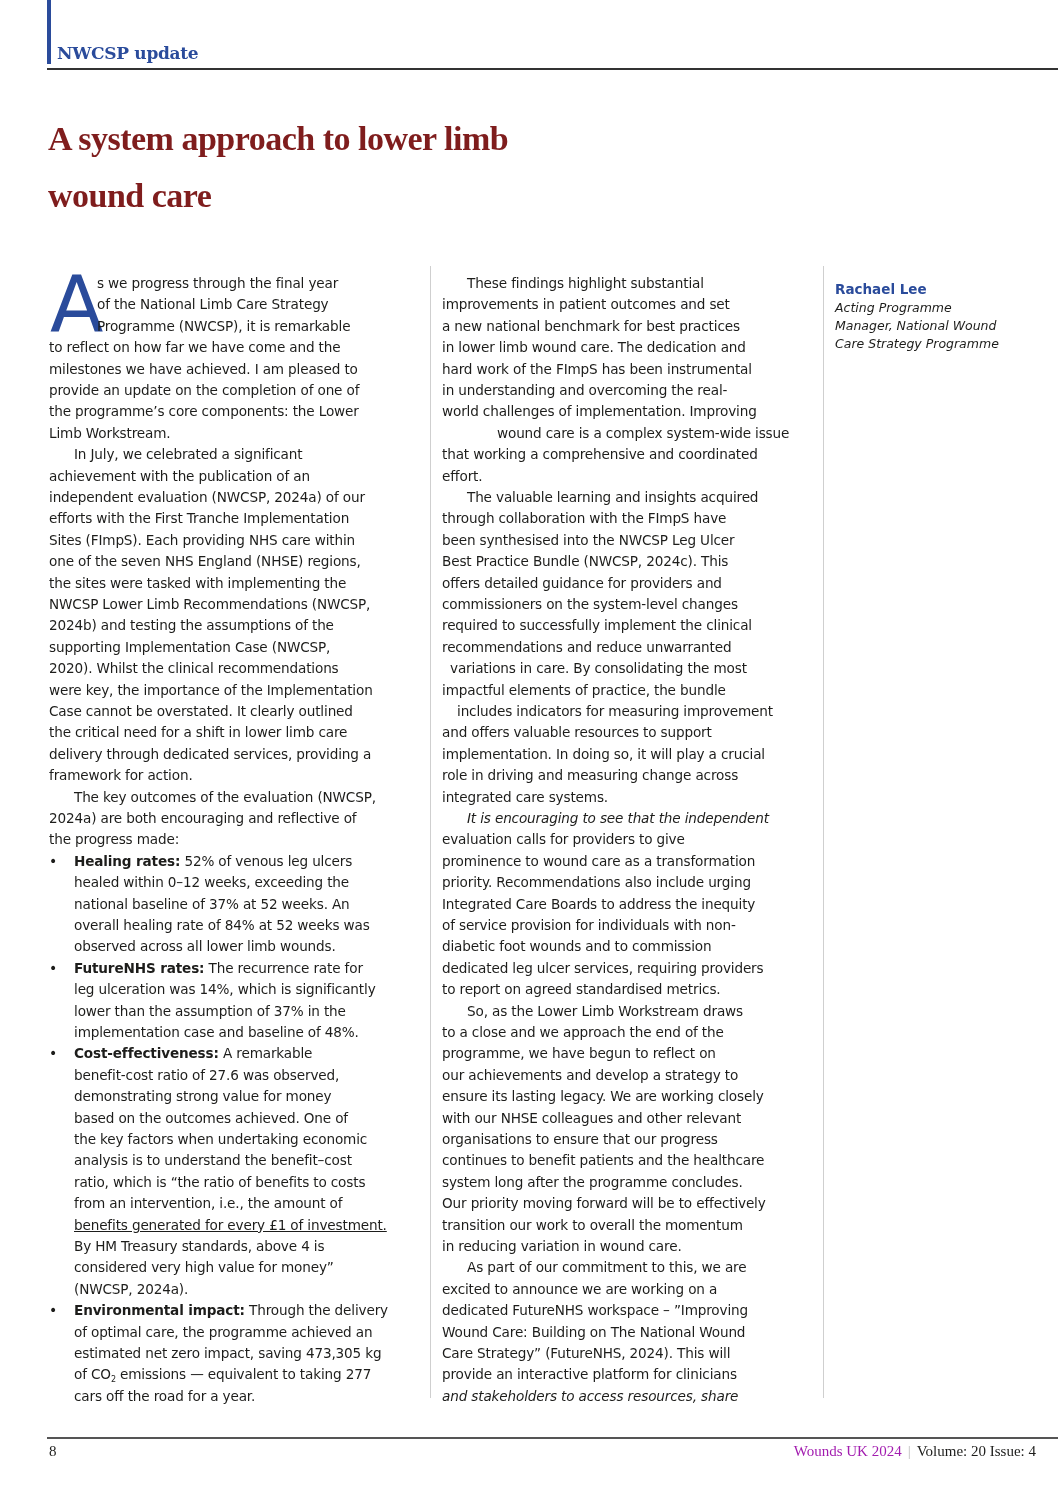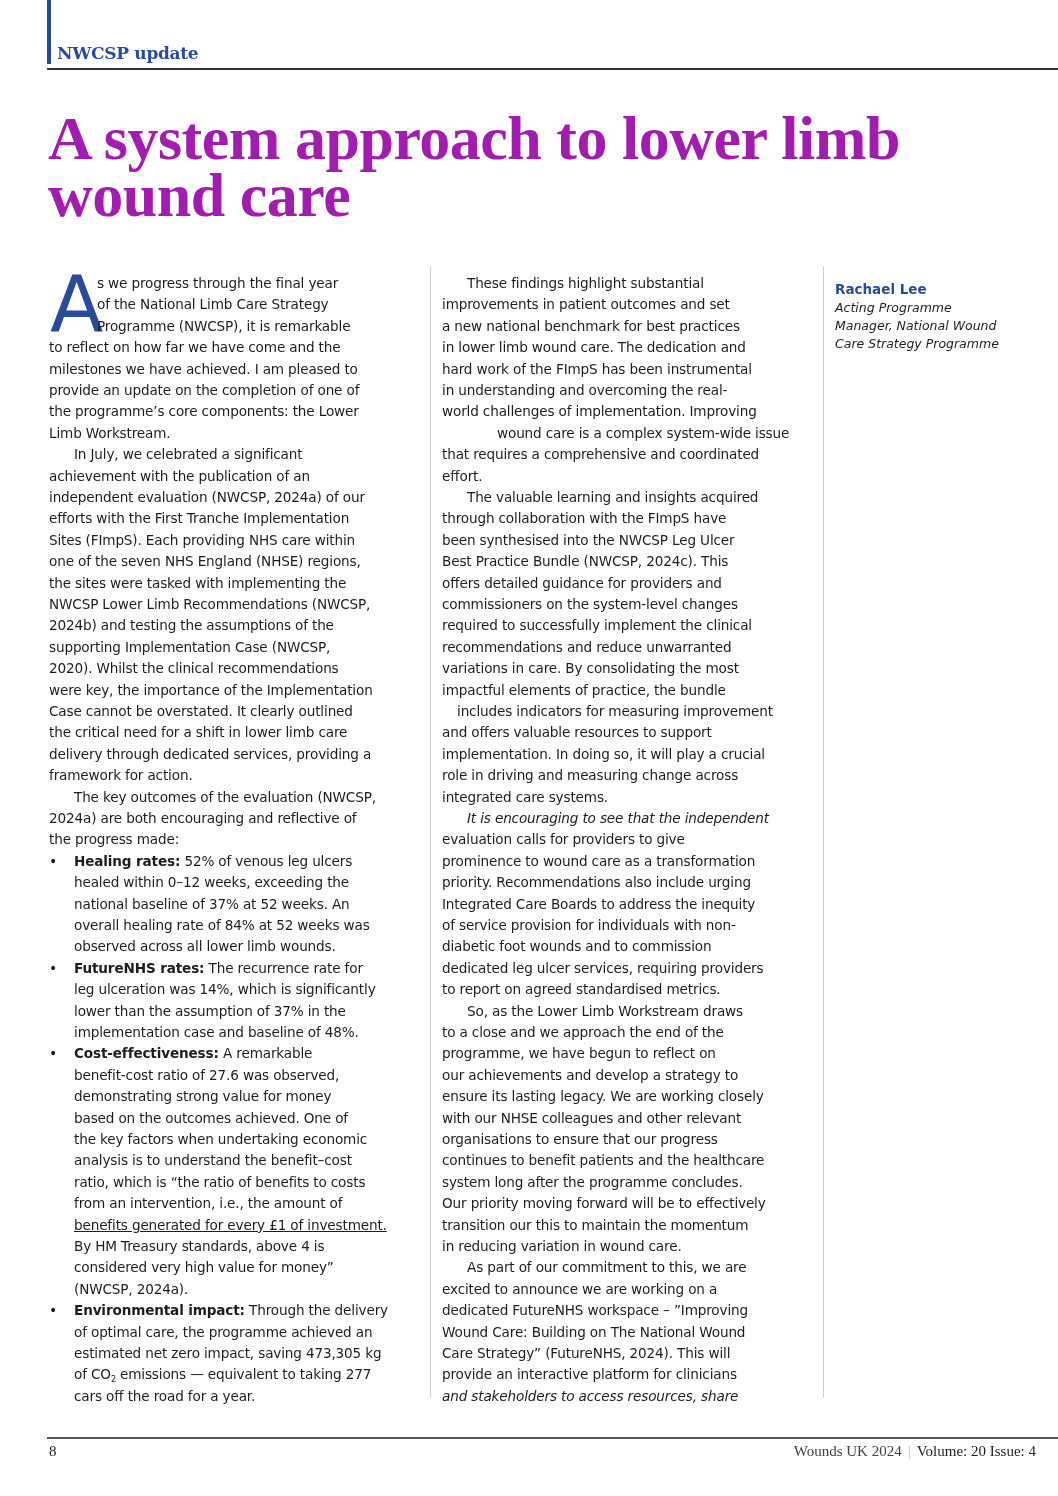--- a/index.html
+++ b/index.html
@@ -1,38 +1,38 @@
 <!DOCTYPE html>
 <html><head>
 <meta charset="utf-8">
 <style>
   html, body { margin:0; padding:0; background:#ffffff; }
   body { width:1058px; height:1496px; position:relative; overflow:hidden; color:#1d1d1b; }
   .abs { position:absolute; }
   .side-bar { left:47px; top:0; width:4px; height:64px; background:#2a4b9b; }
   .section-label { left:57px; top:43px; font-family:"DejaVu Serif", serif; font-weight:bold; font-size:17px; color:#2a4b9b; letter-spacing:-0.3px; }
   .top-rule { left:47px; top:68px; width:1011px; height:2px; background:#333333; }
-  .title { left:48px; top:110px; width:820px; font-family:"Liberation Serif", serif; font-weight:bold; font-size:62px; line-height:57px; color:#a21caf; letter-spacing:-0.5px; }
+  .title { left:48px; top:110px; width:820px; font-family:"Liberation Serif", serif; font-weight:bold; font-size:34px; line-height:57px; color:#7f1d1d; letter-spacing:-0.5px; }
   .title div { white-space:nowrap; }
   .col { font-family:"DejaVu Sans", sans-serif; font-size:13.6px; color:#1d1d1b; }
   .ln { position:absolute; white-space:nowrap; height:21.4px; line-height:21.4px; letter-spacing:-0.15px; }
   .col-left { left:49px; top:273px; width:372px; height:1130px; }
   .col-mid { left:442px; top:273px; width:372px; height:1130px; }
   .vdiv1 { left:430px; top:266px; width:1px; height:1132px; background:#cfcfcf; }
   .vdiv2 { left:823px; top:266px; width:1px; height:1132px; background:#cfcfcf; }
   .dropcap { left:50px; top:272px; font-family:"DejaVu Sans", sans-serif; font-size:78px; line-height:66px; color:#2a4b9b; font-weight:normal; }
   .bullet-dot { position:absolute; left:0; width:10px; font-size:14px; }
   .b { font-weight:bold; }
   .author { left:835px; top:279px; width:210px; font-family:"DejaVu Sans", sans-serif; }
   .author-name { font-weight:bold; font-size:13.5px; color:#2a4b9b; line-height:20px; }
   .author-role { font-style:italic; font-size:12.5px; line-height:18.2px; color:#1d1d1b; }
   .bottom-rule { left:47px; top:1437px; width:1011px; height:2px; background:#555555; }
   .page-num { left:49px; top:1443px; font-family:"Liberation Serif", serif; font-size:15px; color:#1d1d1b; }
   .footer { right:22px; top:1443px; font-family:"Liberation Serif", serif; font-size:15px; white-space:nowrap; }
-  .footer .j { color:#404040;margin-top:36px; }
+  .footer .j { color:#a21caf;margin-top:36px; }
   .footer .sep { color:#bbbbbb; margin:0 6px; }
   .footer .v { color:#1d1d1b; }
   sub { font-size:8px; vertical-align:-3px; }
 </style>
 </head>
 <body>
 
 <div class="abs side-bar"></div>
 <div class="abs section-label">NWCSP update</div>
 <div class="abs top-rule"></div>
@@ -105,31 +105,31 @@
 
 <div class="abs col col-mid" id="mid-col">
     <div class="ln" style="left: 25px; top: 0px;">These findings highlight substantial</div>
     <div class="ln" style="left: 0px; top: 21.4px;">improvements in patient outcomes and set</div>
     <div class="ln" style="left: 0px; top: 42.8px;">a new national benchmark for best practices</div>
     <div class="ln" style="left: 0px; top: 64.2px;">in lower limb wound care. The dedication and</div>
     <div class="ln" style="left: 0px; top: 85.6px;">hard work of the FImpS has been instrumental</div>
     <div class="ln" style="left: 0px; top: 107px;">in understanding and overcoming the real-</div>
     <div class="ln" style="left: 0px; top: 128.4px;">world challenges of implementation. Improving</div>
     <div class="ln" style="left: 8px; top: 149.8px; margin-left: 47px;">wound care is a complex system-wide issue</div>
-    <div class="ln" style="left: 0px; top: 171.2px;">that requires a comprehensive and coordinated</div>
+    <div class="ln" style="left: 0px; top: 171.2px;">that working a comprehensive and coordinated</div>
     <div class="ln" style="left: 0px; top: 192.6px;">effort.</div>
     <div class="ln" style="left: 25px; top: 214px;">The valuable learning and insights acquired</div>
     <div class="ln" style="left: 0px; top: 235.4px;">through collaboration with the FImpS have</div>
     <div class="ln" style="left: 0px; top: 256.8px;">been synthesised into the NWCSP Leg Ulcer</div>
     <div class="ln" style="left: 0px; top: 278.2px;">Best Practice Bundle (NWCSP, 2024c). This</div>
     <div class="ln" style="left: 0px; top: 299.6px;">offers detailed guidance for providers and</div>
     <div class="ln" style="left: 0px; top: 321px;">commissioners on the system-level changes</div>
     <div class="ln" style="left: 0px; top: 342.4px;">required to successfully implement the clinical</div>
     <div class="ln" style="left: 0px; top: 363.8px;">recommendations and reduce unwarranted</div>
-    <div class="ln" style="left: 0px; top: 385.2px;">variations in care. By consolidating the most</div>
+    <div class="ln" style="left: 8px; top: 385.2px;">variations in care. By consolidating the most</div>
     <div class="ln" style="left: 0px; top: 406.6px;">impactful elements of practice, the bundle</div>
     <div class="ln" style="left: 15px; top: 428px;">includes indicators for measuring improvement</div>
     <div class="ln" style="left: 0px; top: 449.4px;">and offers valuable resources to support</div>
     <div class="ln" style="left: 0px; top: 470.8px;">implementation. In doing so, it will play a crucial</div>
     <div class="ln" style="left: 0px; top: 492.2px;">role in driving and measuring change across</div>
     <div class="ln" style="left: 0px; top: 513.6px;">integrated care systems.</div>
     <div class="ln" style="left: 25px; top: 535px; font-style: italic;">It is encouraging to see that the independent</div>
     <div class="ln" style="left: 0px; top: 556.4px;">evaluation calls for providers to give</div>
     <div class="ln" style="left: 0px; top: 577.8px;">prominence to wound care as a transformation</div>
     <div class="ln" style="left: 0px; top: 599.2px;">priority. Recommendations also include urging</div>
@@ -141,21 +141,21 @@
     <div class="ln" style="left: 25px; top: 727.6px;">So, as the Lower Limb Workstream draws</div>
     <div class="ln" style="left: 0px; top: 749px;">to a close and we approach the end of the</div>
     <div class="ln" style="left: 0px; top: 770.4px;">programme, we have begun to reflect on</div>
     <div class="ln" style="left: 0px; top: 791.8px;">our achievements and develop a strategy to</div>
     <div class="ln" style="left: 0px; top: 813.2px;">ensure its lasting legacy. We are working closely</div>
     <div class="ln" style="left: 0px; top: 834.6px;">with our NHSE colleagues and other relevant</div>
     <div class="ln" style="left: 0px; top: 856px;">organisations to ensure that our progress</div>
     <div class="ln" style="left: 0px; top: 877.4px;">continues to benefit patients and the healthcare</div>
     <div class="ln" style="left: 0px; top: 898.8px;">system long after the programme concludes.</div>
     <div class="ln" style="left: 0px; top: 920.2px;">Our priority moving forward will be to effectively</div>
-    <div class="ln" style="left: 0px; top: 941.6px;">transition our this to maintain the momentum</div>
+    <div class="ln" style="left: 0px; top: 941.6px;">transition our work to overall the momentum</div>
     <div class="ln" style="left: 0px; top: 963px;">in reducing variation in wound care.</div>
     <div class="ln" style="left: 25px; top: 984.4px;">As part of our commitment to this, we are</div>
     <div class="ln" style="left: 0px; top: 1005.8px;">excited to announce we are working on a</div>
     <div class="ln" style="left: 0px; top: 1027.2px;">dedicated FutureNHS workspace – ”Improving</div>
     <div class="ln" style="left: 0px; top: 1048.6px;">Wound Care: Building on The National Wound</div>
     <div class="ln" style="left: 0px; top: 1070px;">Care Strategy” (FutureNHS, 2024). This will</div>
     <div class="ln" style="left: 0px; top: 1091.4px;">provide an interactive platform for clinicians</div>
     <div class="ln" style="left: 0px; top: 1112.8px; font-style: italic;">and stakeholders to access resources, share</div>
   </div>
 

